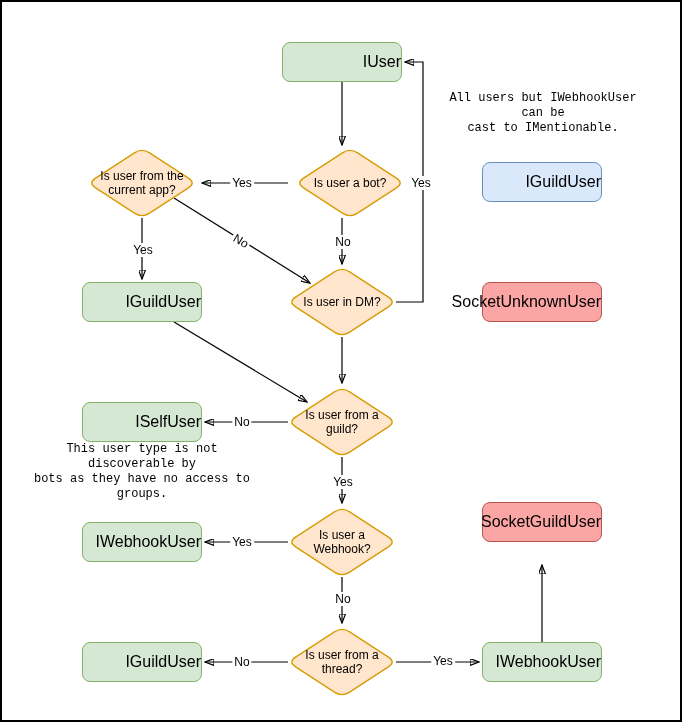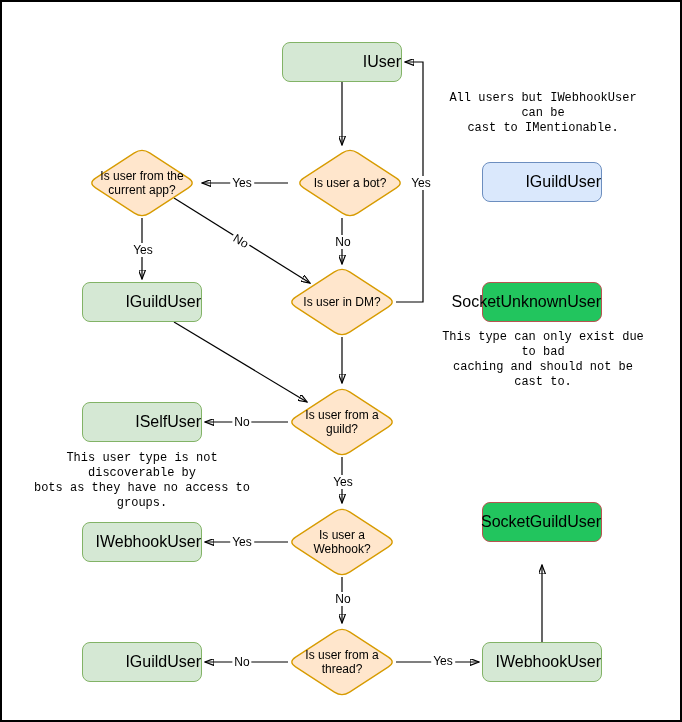--- a/index.html
+++ b/index.html
@@ -10,21 +10,21 @@
   }
   svg.edges{position:absolute;left:0;top:0;width:680px;height:720px;}
   svg.edges path{stroke:#000;stroke-width:1.2;fill:none;}
   .box{
     position:absolute;width:120px;height:40px;border-radius:8px;
     display:flex;align-items:center;justify-content:flex-end;
     font-size:16px;text-align:center;box-sizing:border-box;border:1px solid #000;
   }
   .box.green{background:#d5e8d4;border-color:#82b366;}
   .box.blue{background:#dae8fc;border-color:#6c8ebf;}
-  .box.red{background:#22c55e;border-color:#b85450;}
+  .box.red{background:#fca5a5;border-color:#b85450;}
   .diamond{
     position:absolute;width:114px;height:76px;
     display:flex;align-items:center;justify-content:center;
   }
   .diamond > svg{position:absolute;left:0;top:0;width:114px;height:76px;}
   .dpath{fill:#ffe6cc;stroke:#d79b00;stroke-width:1.3;}
   .dtext{position:relative;font-size:12px;line-height:14px;text-align:center;}
   .dtext span{display:block;}
   .elabel{
     position:absolute;transform:translate(-50%,-50%);
@@ -152,23 +152,19 @@
   <span class="elabel" style="left:341px;top:480px">Yes</span>
   <span class="elabel" style="left:240px;top:540px">Yes</span>
   <span class="elabel" style="left:341px;top:597px">No</span>
   <span class="elabel" style="left:240px;top:660px">No</span>
   <span class="elabel" style="left:441px;top:659px">Yes</span>
 
   <div class="note" style="left:439px;top:89px;width:204px">
     <span>All users but IWebhookUser can be</span>
     <span>cast to IMentionable.</span>
   </div>
-  <div class="note" style="left:436px;top:328px;width:210px">
-    <span>This type can only exist due to bad</span>
-    <span>caching and should not be cast to.</span>
-  </div>
-  <div class="note" style="left:29px;top:449px;width:222px">
+  <div class="note" style="left:29px;top:440px;width:222px">
     <span>This user type is not discoverable by</span>
     <span>bots as they have no access to</span>
     <span>groups.</span>
   </div>
 
 </div>
 
 </body></html>

